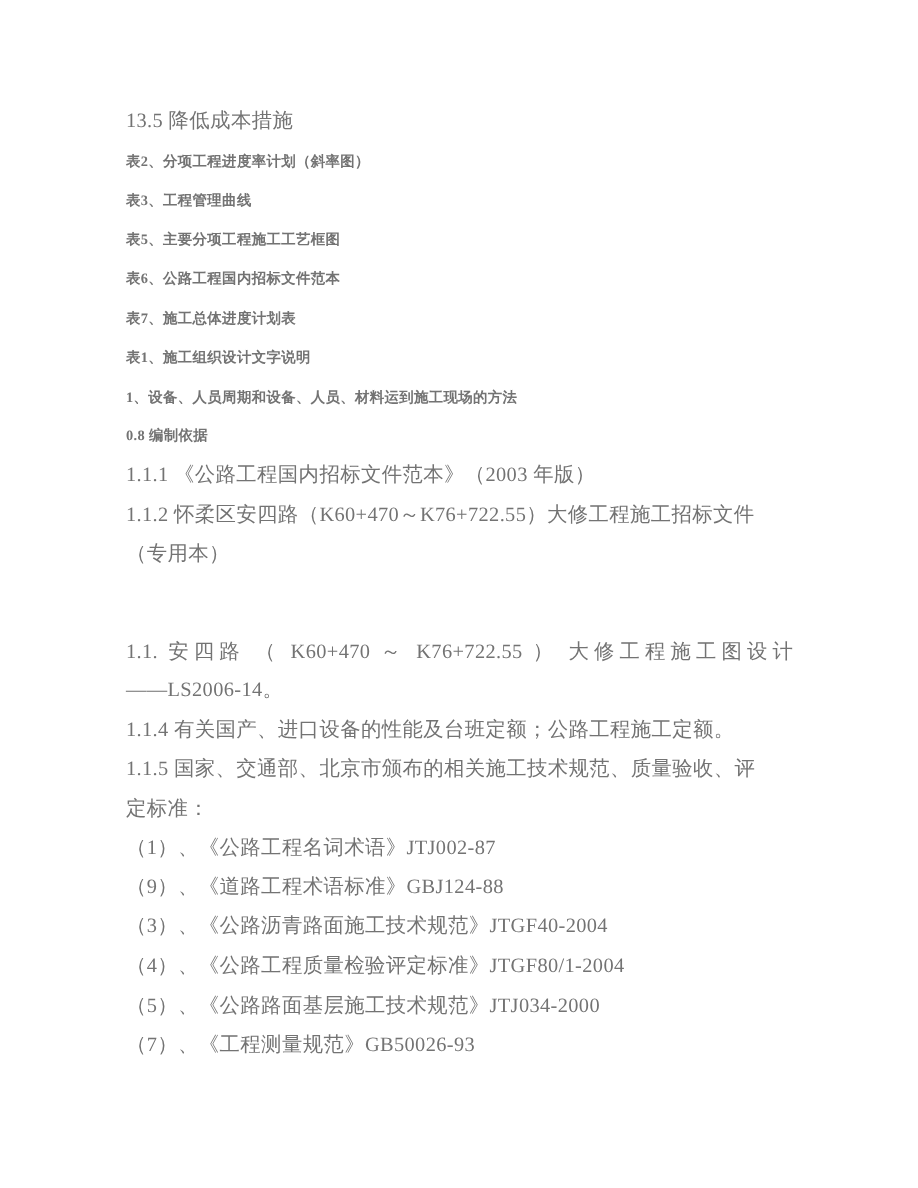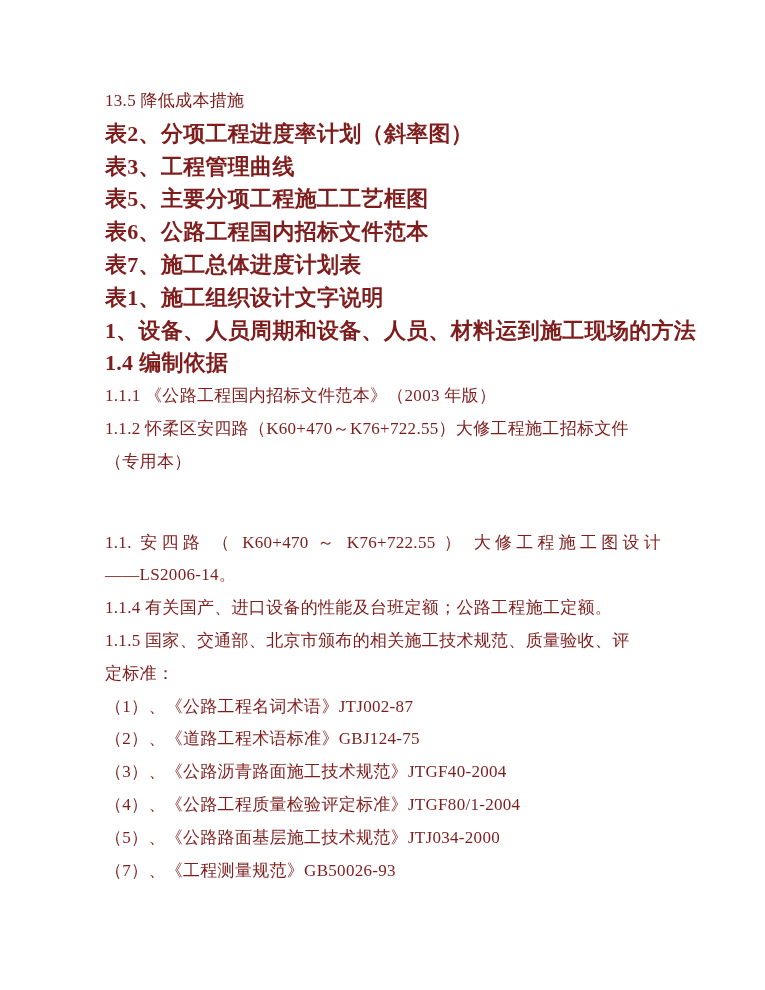--- a/index.html
+++ b/index.html
@@ -7,39 +7,39 @@
     padding: 0;
     background: #ffffff;
   }
   .page {
     position: relative;
     width: 765px;
     height: 990px;
     background: #ffffff;
     overflow: hidden;
     font-family: "Liberation Serif", "DejaVu Serif", serif;
-    color: #7f1d1d;
+    color: #737373;
   }
   .content {
     position: absolute;
     left: 105px;
     top: 85px;
     width: 556px;
   }
   .line {
     height: 32.8px;
     line-height: 32.8px;
     font-size: 17px;
     letter-spacing: 0.3px;
     white-space: nowrap;
     text-align: left;
   }
   .line.b {
     font-weight: 700;
-    font-size: 22px;
+    font-size: 12px;
   }
   .line.spread {
     white-space: normal;
     text-align: justify;
     text-align-last: justify;
     text-justify: inter-character;
     margin-top: 48px;
   }
 </style>
 </head>
@@ -48,29 +48,29 @@
 <div class="page">
   <div class="content">
     <div class="line">13.5 降低成本措施</div>
     <div class="line b">表2、分项工程进度率计划（斜率图）</div>
     <div class="line b">表3、工程管理曲线</div>
     <div class="line b">表5、主要分项工程施工工艺框图</div>
     <div class="line b">表6、公路工程国内招标文件范本</div>
     <div class="line b">表7、施工总体进度计划表</div>
     <div class="line b">表1、施工组织设计文字说明</div>
     <div class="line b">1、设备、人员周期和设备、人员、材料运到施工现场的方法</div>
-    <div class="line b">1.4 编制依据</div>
+    <div class="line b">0.8 编制依据</div>
     <div class="line">1.1.1 《公路工程国内招标文件范本》（2003 年版）</div>
     <div class="line">1.1.2 怀柔区安四路（K60+470～K76+722.55）大修工程施工招标文件</div>
     <div class="line">（专用本）</div>
     <div class="line spread">1.1. 安四路 （ K60+470 ～ K76+722.55 ） 大修工程施工图设计</div>
     <div class="line">——LS2006-14。</div>
     <div class="line">1.1.4 有关国产、进口设备的性能及台班定额；公路工程施工定额。</div>
     <div class="line">1.1.5 国家、交通部、北京市颁布的相关施工技术规范、质量验收、评</div>
     <div class="line">定标准：</div>
     <div class="line">（1）、《公路工程名词术语》JTJ002-87</div>
-    <div class="line">（2）、《道路工程术语标准》GBJ124-75</div>
+    <div class="line">（9）、《道路工程术语标准》GBJ124-88</div>
     <div class="line">（3）、《公路沥青路面施工技术规范》JTGF40-2004</div>
     <div class="line">（4）、《公路工程质量检验评定标准》JTGF80/1-2004</div>
     <div class="line">（5）、《公路路面基层施工技术规范》JTJ034-2000</div>
     <div class="line">（7）、《工程测量规范》GB50026-93</div>
   </div>
 </div>
 
 </body></html>

